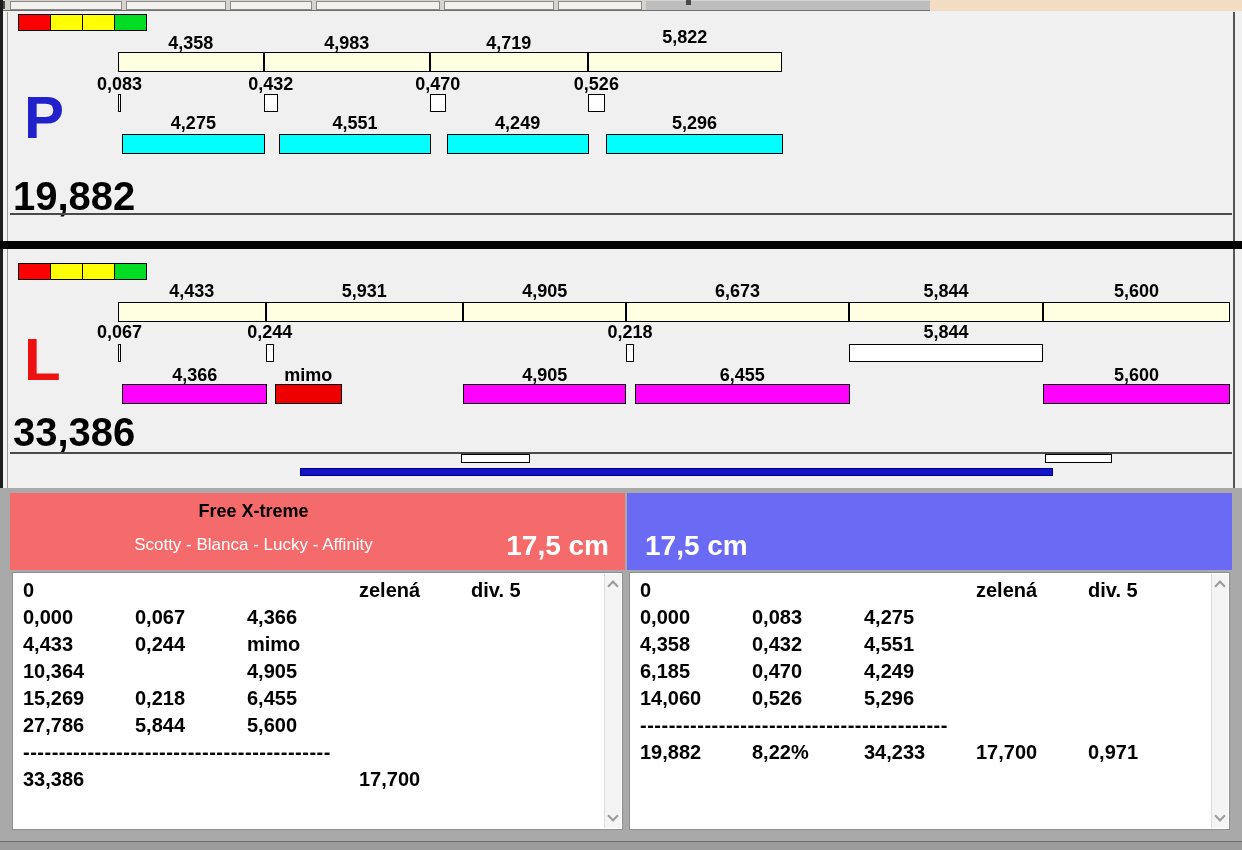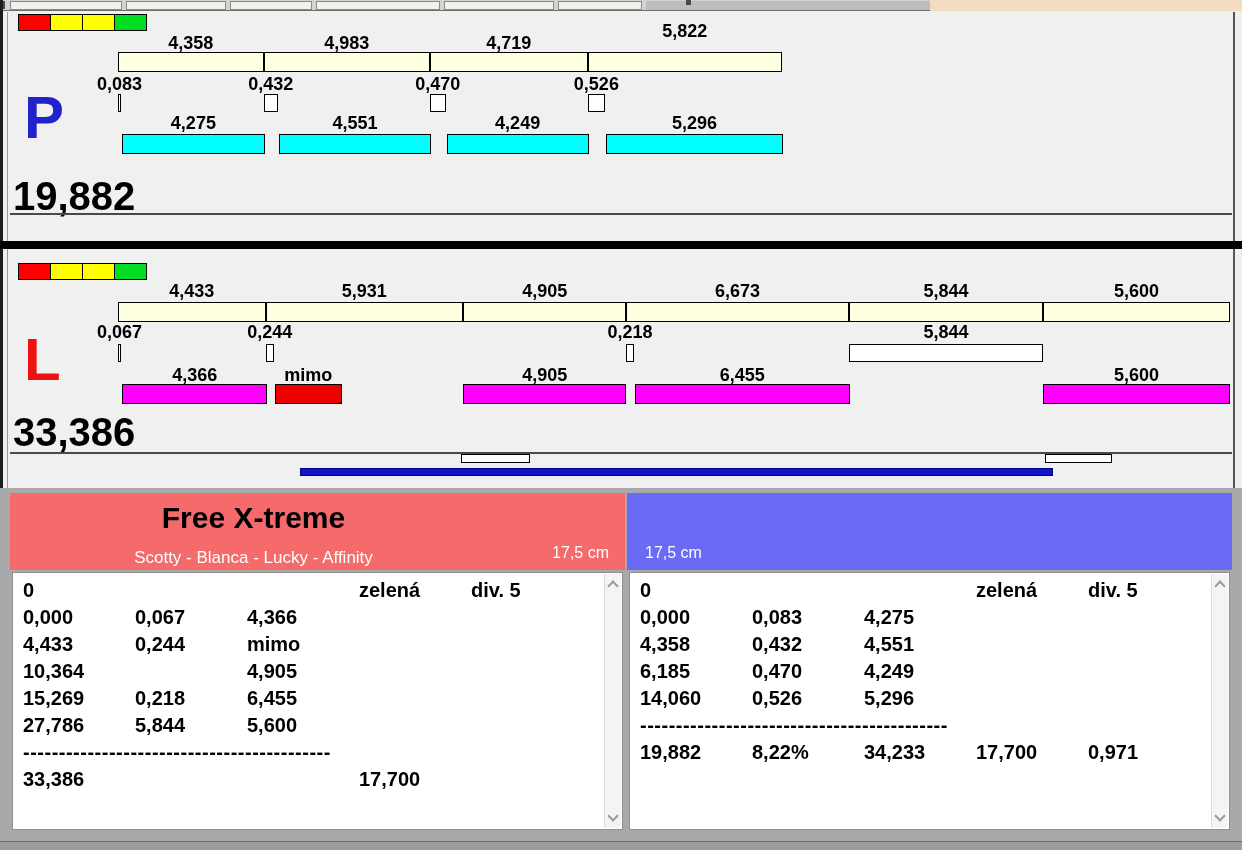--- a/index.html
+++ b/index.html
@@ -32,23 +32,23 @@
   .big-letter { position:absolute; left:24px; font-size:60px; font-weight:bold; line-height:1; }
   .big-total { position:absolute; left:13px; font-size:40px; font-weight:bold; color:#000; line-height:1; }
 
   .tl-white { position:absolute; height:9px; background:#fff; border:1px solid #000; }
   .tl-blue { position:absolute; height:8px; border:1px solid #00007a; }
 
   
   .bottom { position:absolute; left:0; top:488px; width:1242px; height:353px; background:#a9a9a9; }
   .hdr { position:absolute; top:5px; height:77px; }
   .hdr-inner { position:absolute; top:0; }
-  .hdr-title { font-size:30px; font-weight:bold; color:#000; text-align:center; margin-top:8px; }
+  .hdr-title { font-size:18px; font-weight:bold; color:#000; text-align:center; margin-top:8px; }
   .hdr-sub { font-size:17px; font-weight:normal; color:#fff; text-align:center; margin-top:13px; white-space:pre; }
-  .hdr-dist { position:absolute; bottom:8px; font-size:16px; font-weight:normal; color:#fff; white-space:nowrap; }
+  .hdr-dist { position:absolute; bottom:8px; font-size:28px; font-weight:bold; color:#fff; white-space:nowrap; }
   .datetime { position:absolute; left:497px; top:4px; width:260px; height:43px; background:#fff; color:#000;
               font-size:25px; text-align:center; line-height:43px; white-space:nowrap; z-index:5; }
 
   .tpanel { position:absolute; top:84px; height:258px; background:#fff; border:1px solid #8f8f8f; }
   .tbody { position:absolute; left:0; top:0; right:20px; bottom:0; padding:4px 0 0 10px; overflow:hidden; }
   .trow { display:flex; height:27px; align-items:center; }
   .tcell { width:112px; flex:none; font-size:20px; font-weight:bold; color:#000; white-space:nowrap; }
   .tcell.last { width:auto; }
   .dashcell { font-size:20px; font-weight:bold; color:#000; white-space:nowrap; letter-spacing:0.5px; }
 
@@ -84,21 +84,21 @@
     <div class="sq" style="left: 18px; top: 2px; background: rgb(255, 0, 0);"></div>
     <div class="sq" style="left: 50px; top: 2px; background: rgb(255, 255, 0);"></div>
     <div class="sq" style="left: 82px; top: 2px; background: rgb(255, 255, 0);"></div>
     <div class="sq" style="left: 114px; top: 2px; background: rgb(0, 221, 34);"></div>
     <div class="topbar" style="left: 118px; top: 40px; width: 664.059px;"></div>
     <div class="lbl" style="left: 130.779px; top: 21px;">4,358</div>
     <div class="lbl" style="left: 286.773px; top: 21px;">4,983</div>
     <div class="segdiv" style="left: 262.557px; top: 40px;"></div>
     <div class="lbl" style="left: 448.797px; top: 21px;">4,719</div>
     <div class="segdiv" style="left: 428.989px; top: 40px;"></div>
-    <div class="lbl" style="left: 624.831px; top: 9px;">5,822</div>
+    <div class="lbl" style="left: 624.831px; top: 15px;">5,822</div>
     <div class="segdiv" style="left: 586.604px; top: 40px;"></div>
     <div class="marker" style="left: 118px; top: 82px; width: 3px;"></div>
     <div class="lbl" style="left: 59.5px; top: 62px;">0,083</div>
     <div class="marker" style="left: 263.557px; top: 82px; width: 14.4288px;"></div>
     <div class="lbl" style="left: 210.772px; top: 62px;">0,432</div>
     <div class="marker" style="left: 429.989px; top: 82px; width: 15.698px;"></div>
     <div class="lbl" style="left: 377.838px; top: 62px;">0,470</div>
     <div class="marker" style="left: 587.604px; top: 82px; width: 17.5684px;"></div>
     <div class="lbl" style="left: 536.388px; top: 62px;">0,526</div>
     <div class="runbar" style="left: 122px; top: 122px; width: 142.785px; background: rgb(0, 255, 255);"></div>

